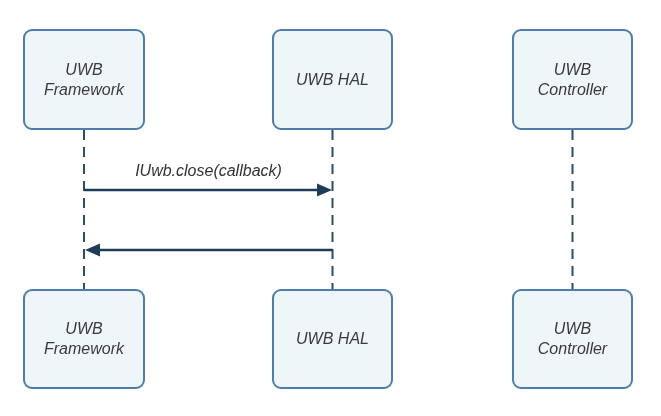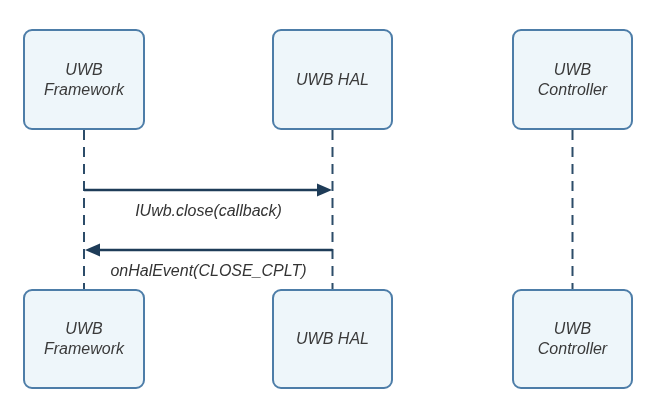--- a/index.html
+++ b/index.html
@@ -56,21 +56,20 @@
     text-align: center;
     padding: 0 9px;
   }
   .msg {
     position: absolute;
     font-size: 16px;
     line-height: 18px;
     color: #333333;
     text-align: center;
     white-space: nowrap;
-    margin-top: 40px;
   }
 </style>
 </head>
 <body>
 
 <div class="canvas">
 
   <svg class="overlay" width="661" height="416" viewBox="0 0 661 416">
     <line class="lifeline" x1="84" y1="130" x2="84" y2="290"></line>
     <line class="lifeline" x1="332.5" y1="130" x2="332.5" y2="290"></line>
@@ -94,21 +93,20 @@
   <div class="pbox" style="left:272px; top:29px; width:121px; height:101px;">
     <div class="lbl">UWB HAL</div>
   </div>
 
   <div class="pbox" style="left:512px; top:29px; width:121px; height:101px;">
     <div class="lbl">UWB Controller</div>
   </div>
 
   <div class="msg" style="left:84px; top:162px; width:249px;">IUwb.close(callback)</div>
 
-  <div class="msg" style="left:84px; top:222px; width:249px;">onHalEvent(CLOSE_CPLT)</div>
 
   <div class="pbox" style="left:23px; top:289px; width:122px; height:100px;">
     <div class="lbl">UWB Framework</div>
   </div>
 
   <div class="pbox" style="left:272px; top:289px; width:121px; height:100px;">
     <div class="lbl">UWB HAL</div>
   </div>
 
   <div class="pbox" style="left:512px; top:289px; width:121px; height:100px;">

